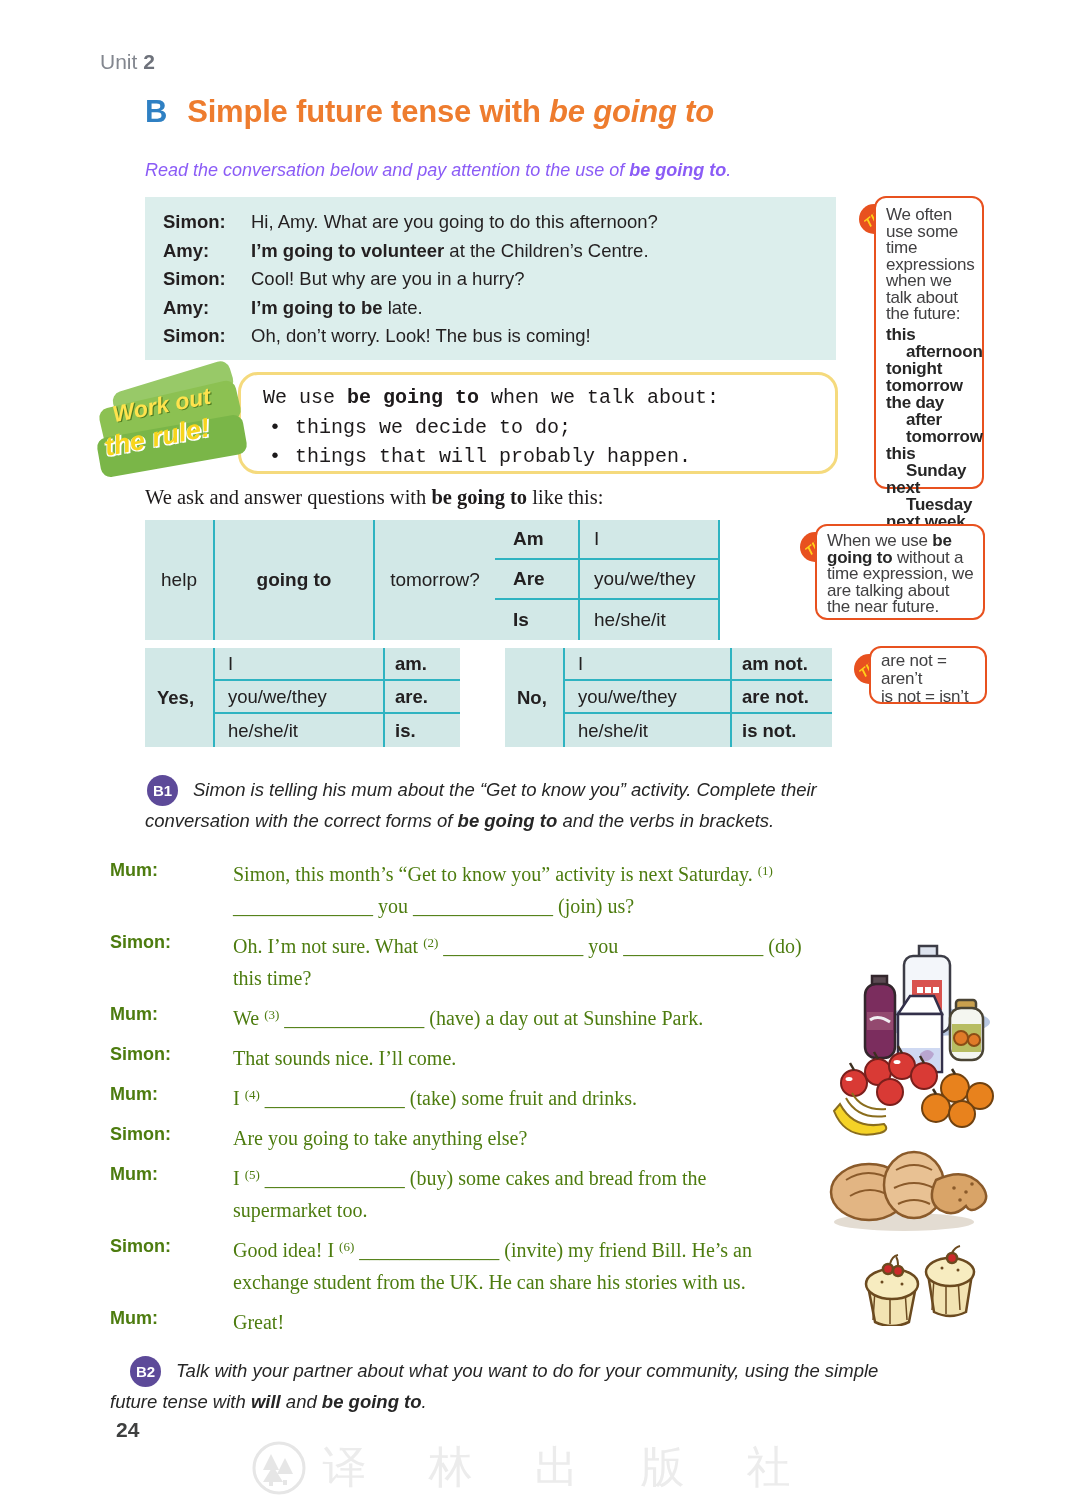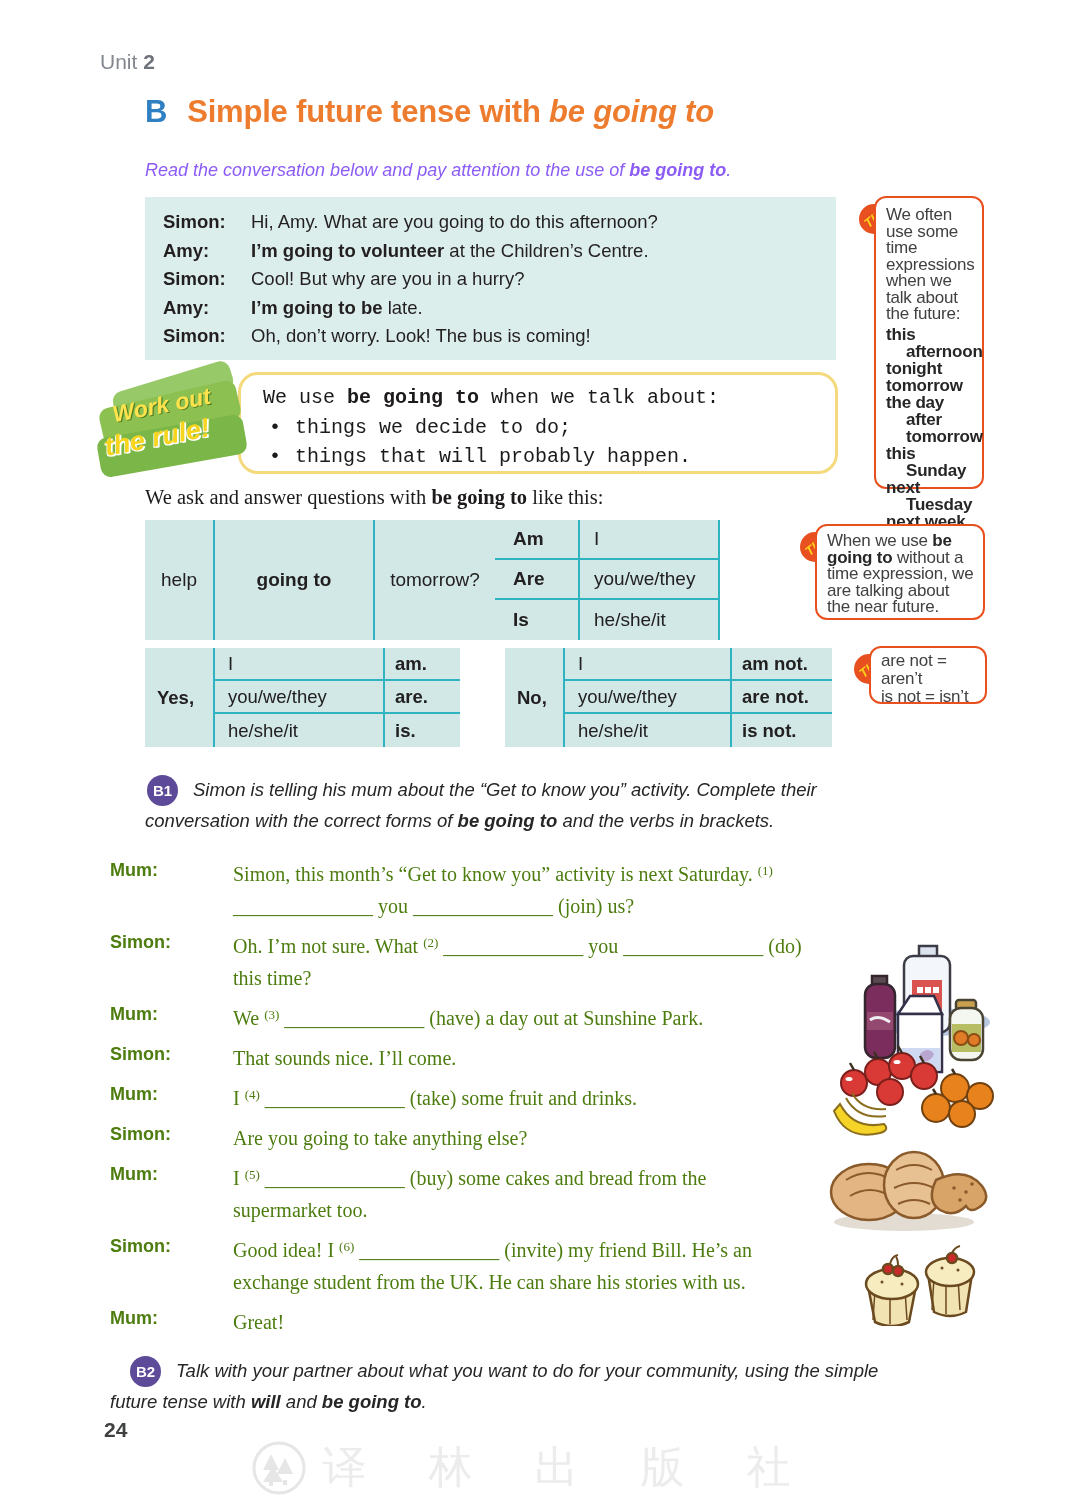--- a/index.html
+++ b/index.html
@@ -102,21 +102,21 @@
   .dtext{flex:1;}
   .sup{font-size:13px;vertical-align:6px;}
 
   
   .illus{position:absolute;}
   #illusTop{left:824px;top:936px;}
   #illusMid{left:824px;top:1140px;}
   #illusBot{left:850px;top:1234px;}
 
   
-  .pageno{position:absolute;left:104px;top:1418px;font-size:21px;font-weight:700;color:#3f4040;}
+  .pageno{position:absolute;left:116px;top:1418px;font-size:21px;font-weight:700;color:#3f4040;}
   .wm{position:absolute;left:0;right:0;top:1438px;display:flex;justify-content:center;align-items:center;gap:16px;}
   .wm-text{font-size:44px;letter-spacing:24px;color:#ececec;font-family:"DejaVu Sans",sans-serif;white-space:nowrap;}
 </style>
 </head>
 <body>
 
 <div class="page">
 
   <div class="unit"><span>Unit</span> <b>2</b></div>
 

